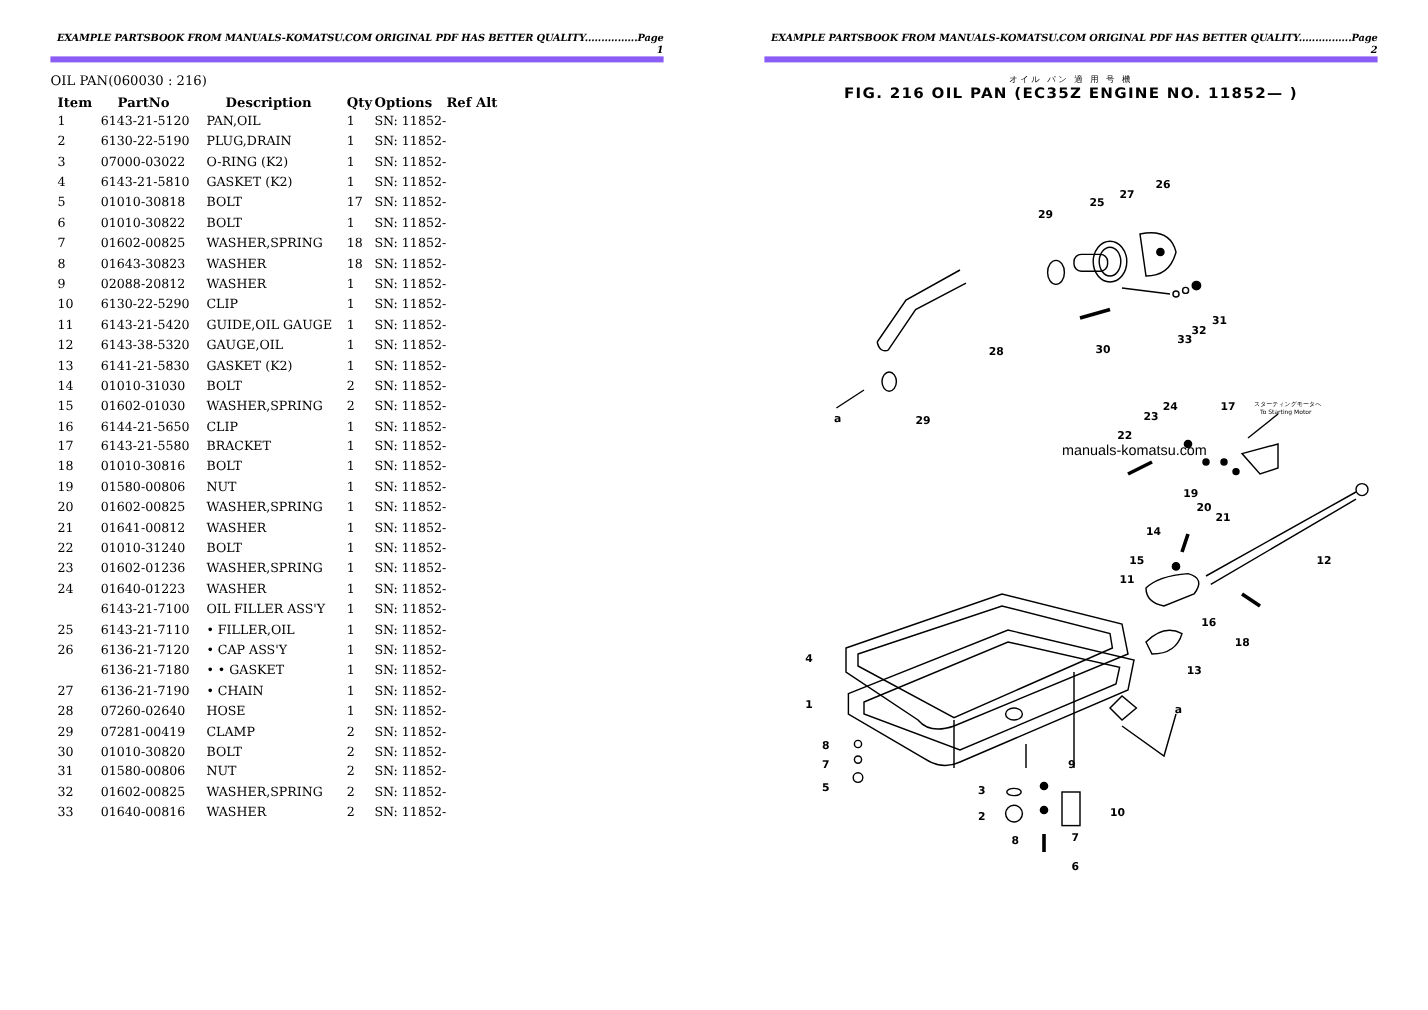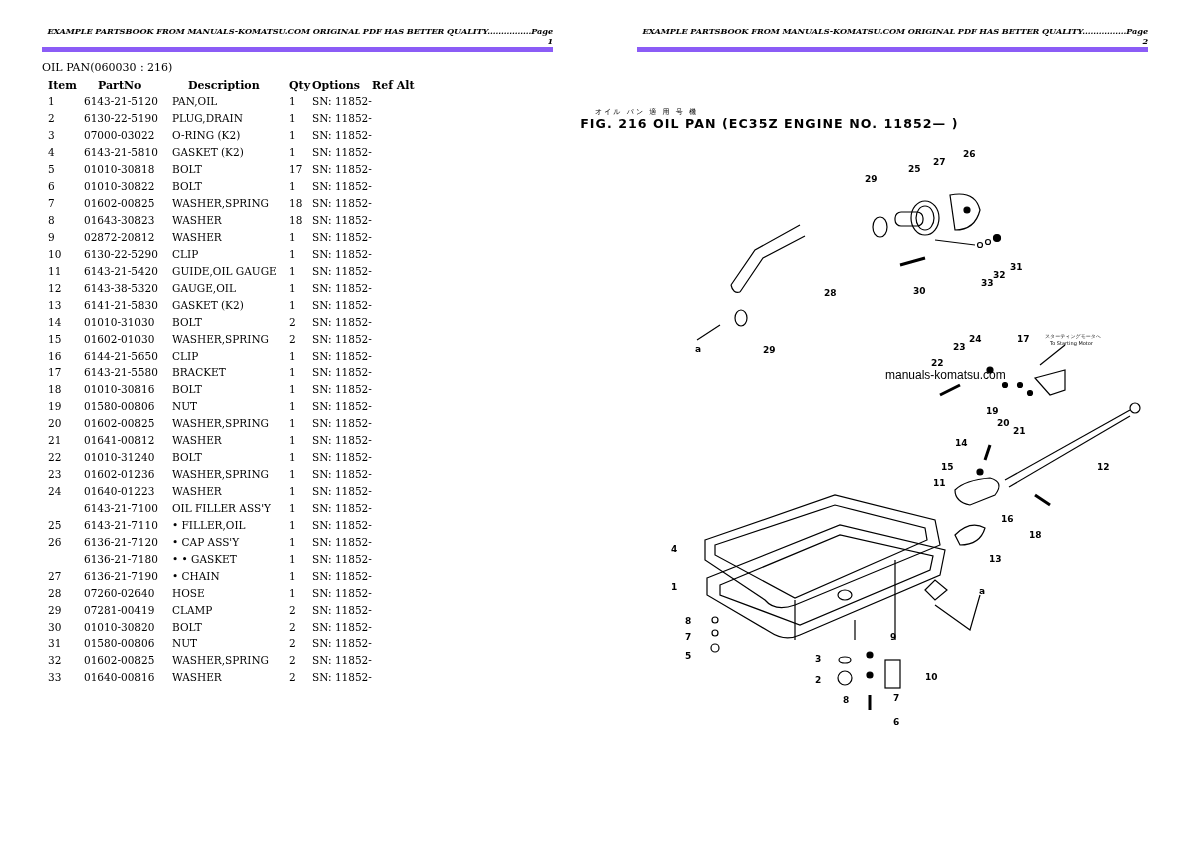--- a/index.html
+++ b/index.html
@@ -22,21 +22,21 @@
     table.parts th { font-weight: bold; text-align: left; height: 16px; padding: 0; font-size: 11px; }
     table.parts td { height: 16.95px; padding: 0; white-space: nowrap; }
     .c-item { width: 36px; padding-left: 6px !important; }
     .c-part { width: 74px; }
     .c-desc { width: 101px; }
     .c-qty { width: 23px; }
     .c-opt { width: 60px; }
     th.c-item { padding-left: 6px !important; }
     th.c-part { padding-left: 14px !important; }
     th.c-desc { padding-left: 16px !important; }
-    .fig-title { position: absolute; top: 62px; left: 0; width: 595px; text-align: left; margin-top: 46px; }
+    .fig-title { position: absolute; top: 62px; left: 0; width: 595px; text-align: center; }
     .fig-jp { font-family: "DejaVu Sans", sans-serif; font-size: 7px; letter-spacing: 2px; line-height: 9px; }
     .fig-en { font-family: "DejaVu Sans", sans-serif; font-weight: bold; font-size: 12px; letter-spacing: 1px; transform: scaleX(1.05); }
     svg.diagram { position: absolute; left: 0; top: 0; }
     .watermark {
       position: absolute; left: 290px; top: 368px; font-family: Liberation Sans, sans-serif;
       font-size: 12px; color: #000;
     }
   </style>
 </head>
 <body>
@@ -115,21 +115,21 @@
         <tr>
           <td class="c-item">8</td>
           <td class="c-part">01643-30823</td>
           <td class="c-desc">WASHER</td>
           <td class="c-qty">18</td>
           <td class="c-opt">SN: 11852-</td>
           <td></td>
         </tr>
         <tr>
           <td class="c-item">9</td>
-          <td class="c-part">02872-20812</td>
+          <td class="c-part">02088-20812</td>
           <td class="c-desc">WASHER</td>
           <td class="c-qty">1</td>
           <td class="c-opt">SN: 11852-</td>
           <td></td>
         </tr>
         <tr>
           <td class="c-item">10</td>
           <td class="c-part">6130-22-5290</td>
           <td class="c-desc">CLIP</td>
           <td class="c-qty">1</td>

